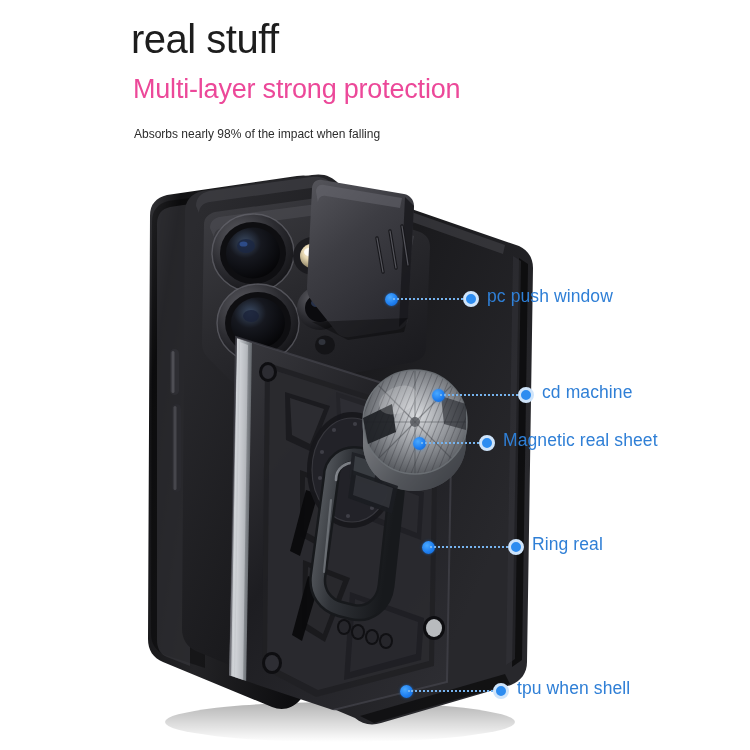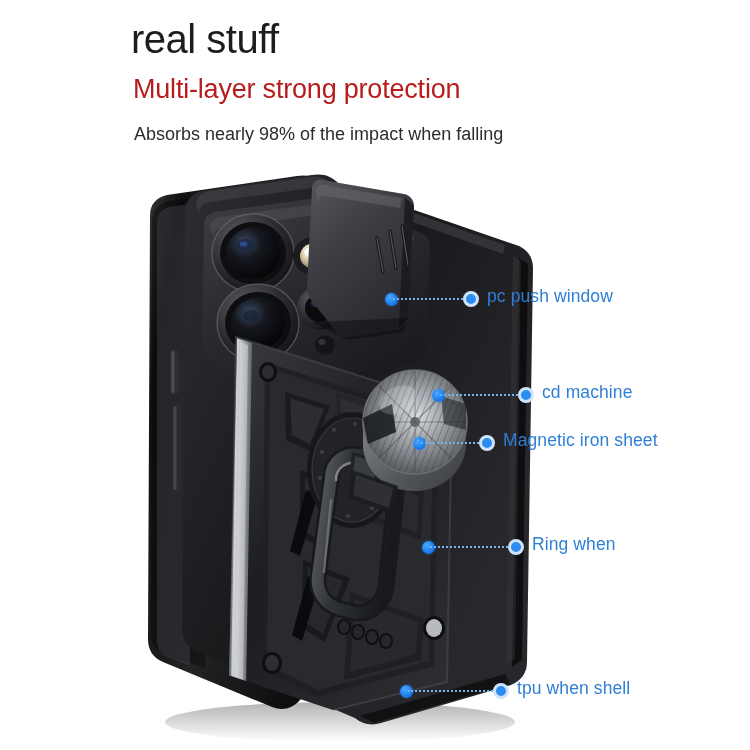--- a/index.html
+++ b/index.html
@@ -27,29 +27,29 @@
     letter-spacing: -0.5px;
     line-height: 1.05;
     white-space: nowrap;
   }
   .hdr-subtitle {
     position: absolute;
     left: 133px;
     top: 74px;
     font-size: 27px;
     font-weight: 400;
-    color: #b91c1c;
+    color: #ec4899;
     letter-spacing: -0.2px;
     white-space: nowrap;
   }
   .hdr-body {
     position: absolute;
     left: 134px;
     top: 124px;
-    font-size: 18px;
+    font-size: 12px;
     font-weight: 400;
     color: #2c2c2c;
     line-height: 21px;
     white-space: nowrap;
   }
 
   
   .stage {
     position: absolute;
     left: 0;
@@ -438,28 +438,28 @@
     <span class="dot-anchor"></span>
     <span class="lead" style="left:8px; width:86px;"></span>
     <span class="dot-node" style="left:86px;"></span>
     <span class="clabel" style="left:110px;">cd machine</span>
   </div>
 
   <div class="callout" style="left:413px; top:443px; width:100px;">
     <span class="dot-anchor"></span>
     <span class="lead" style="left:8px; width:66px;"></span>
     <span class="dot-node" style="left:66px;"></span>
-    <span class="clabel" style="left:90px;">Magnetic iron sheet</span>
+    <span class="clabel" style="left:90px;">Magnetic real sheet</span>
   </div>
 
   <div class="callout" style="left:422px; top:547px; width:120px;">
     <span class="dot-anchor"></span>
     <span class="lead" style="left:8px; width:86px;"></span>
     <span class="dot-node" style="left:86px;"></span>
-    <span class="clabel" style="left:110px;">Ring when</span>
+    <span class="clabel" style="left:110px;">Ring real</span>
   </div>
 
   <div class="callout" style="left:400px; top:691px; width:130px;">
     <span class="dot-anchor"></span>
     <span class="lead" style="left:8px; width:93px;"></span>
     <span class="dot-node" style="left:93px;"></span>
     <span class="clabel" style="left:117px;">tpu when shell</span>
   </div>
 
 </div>

